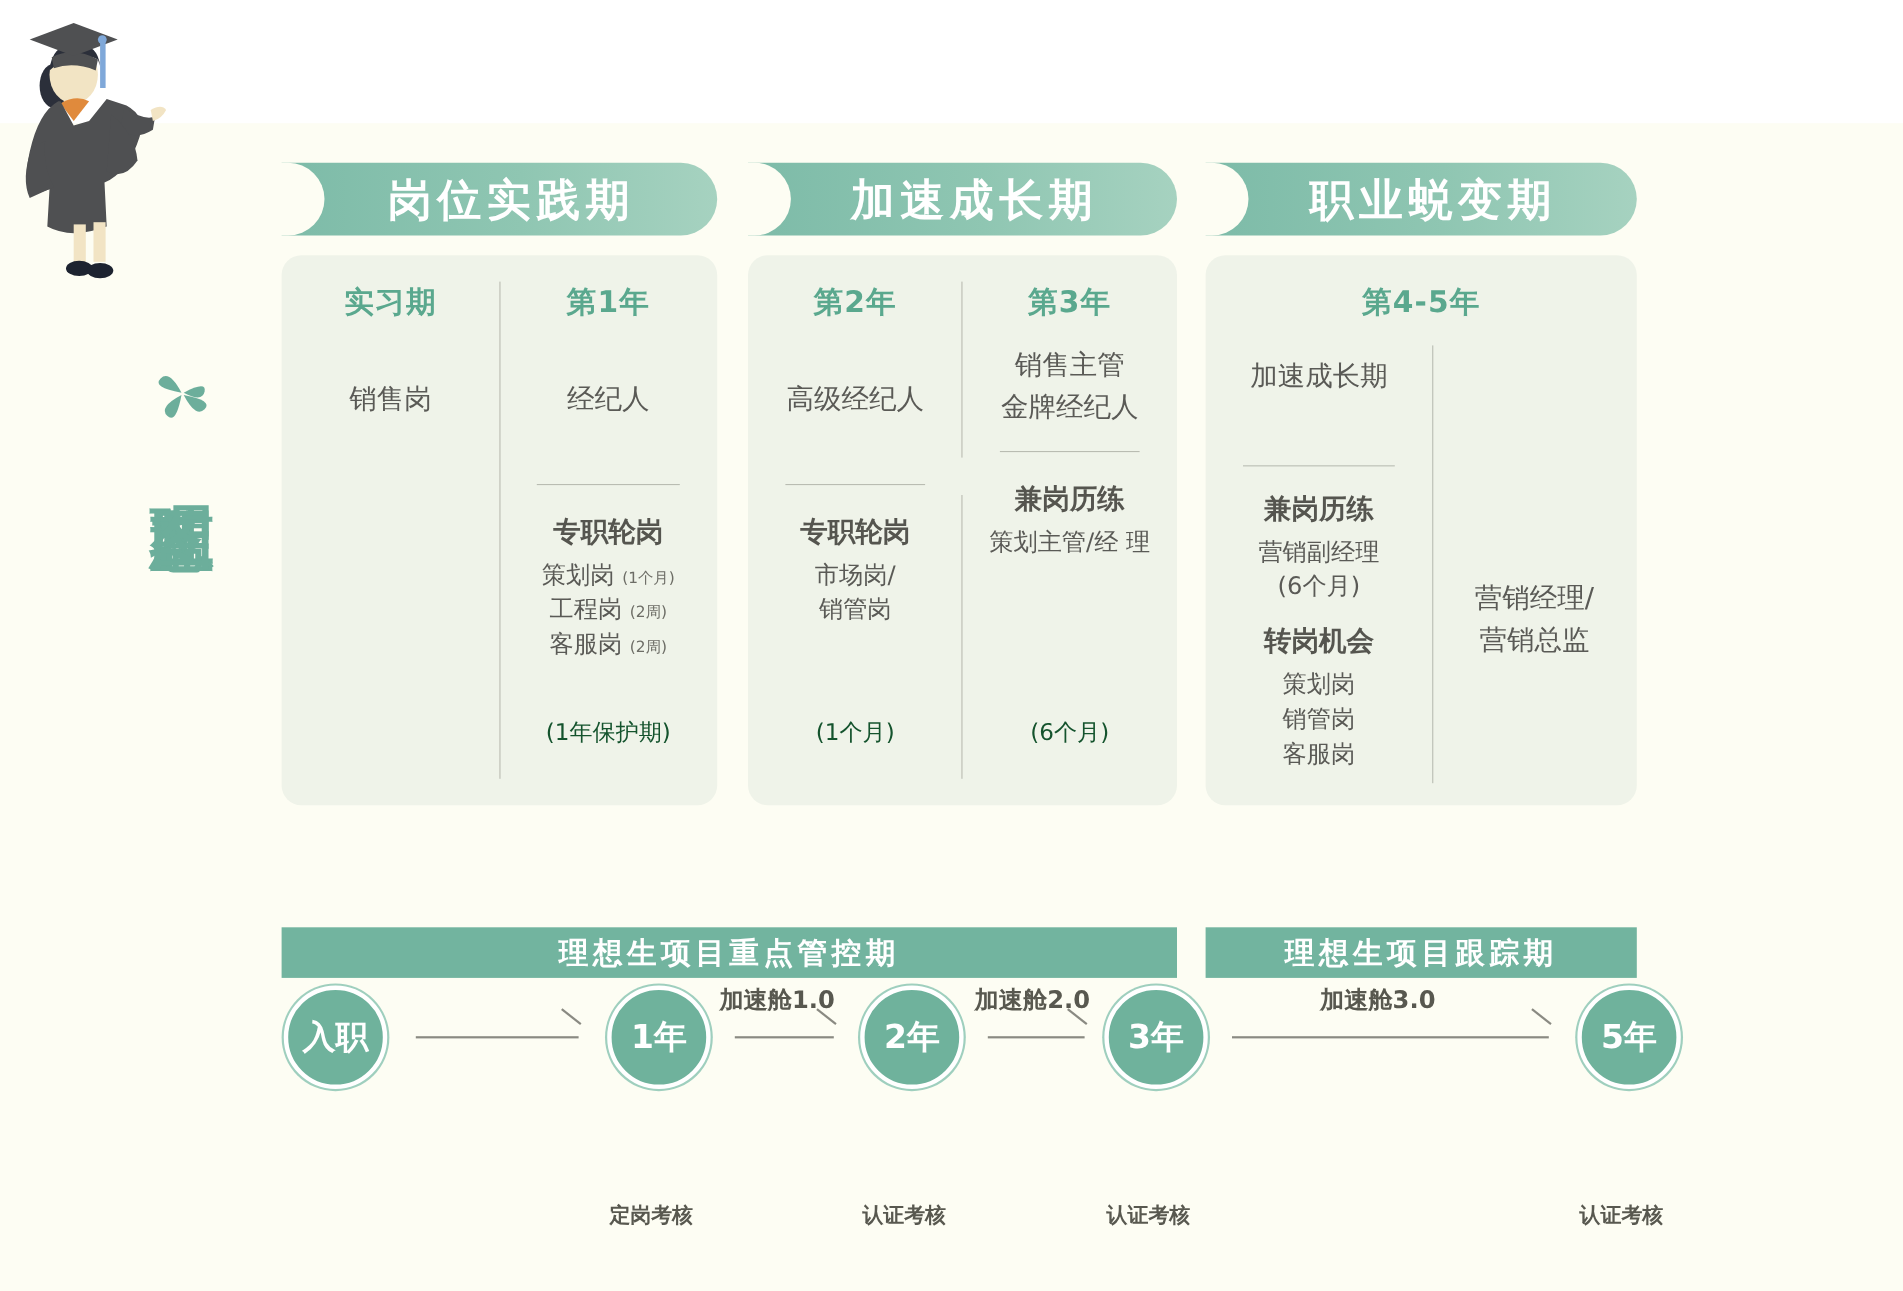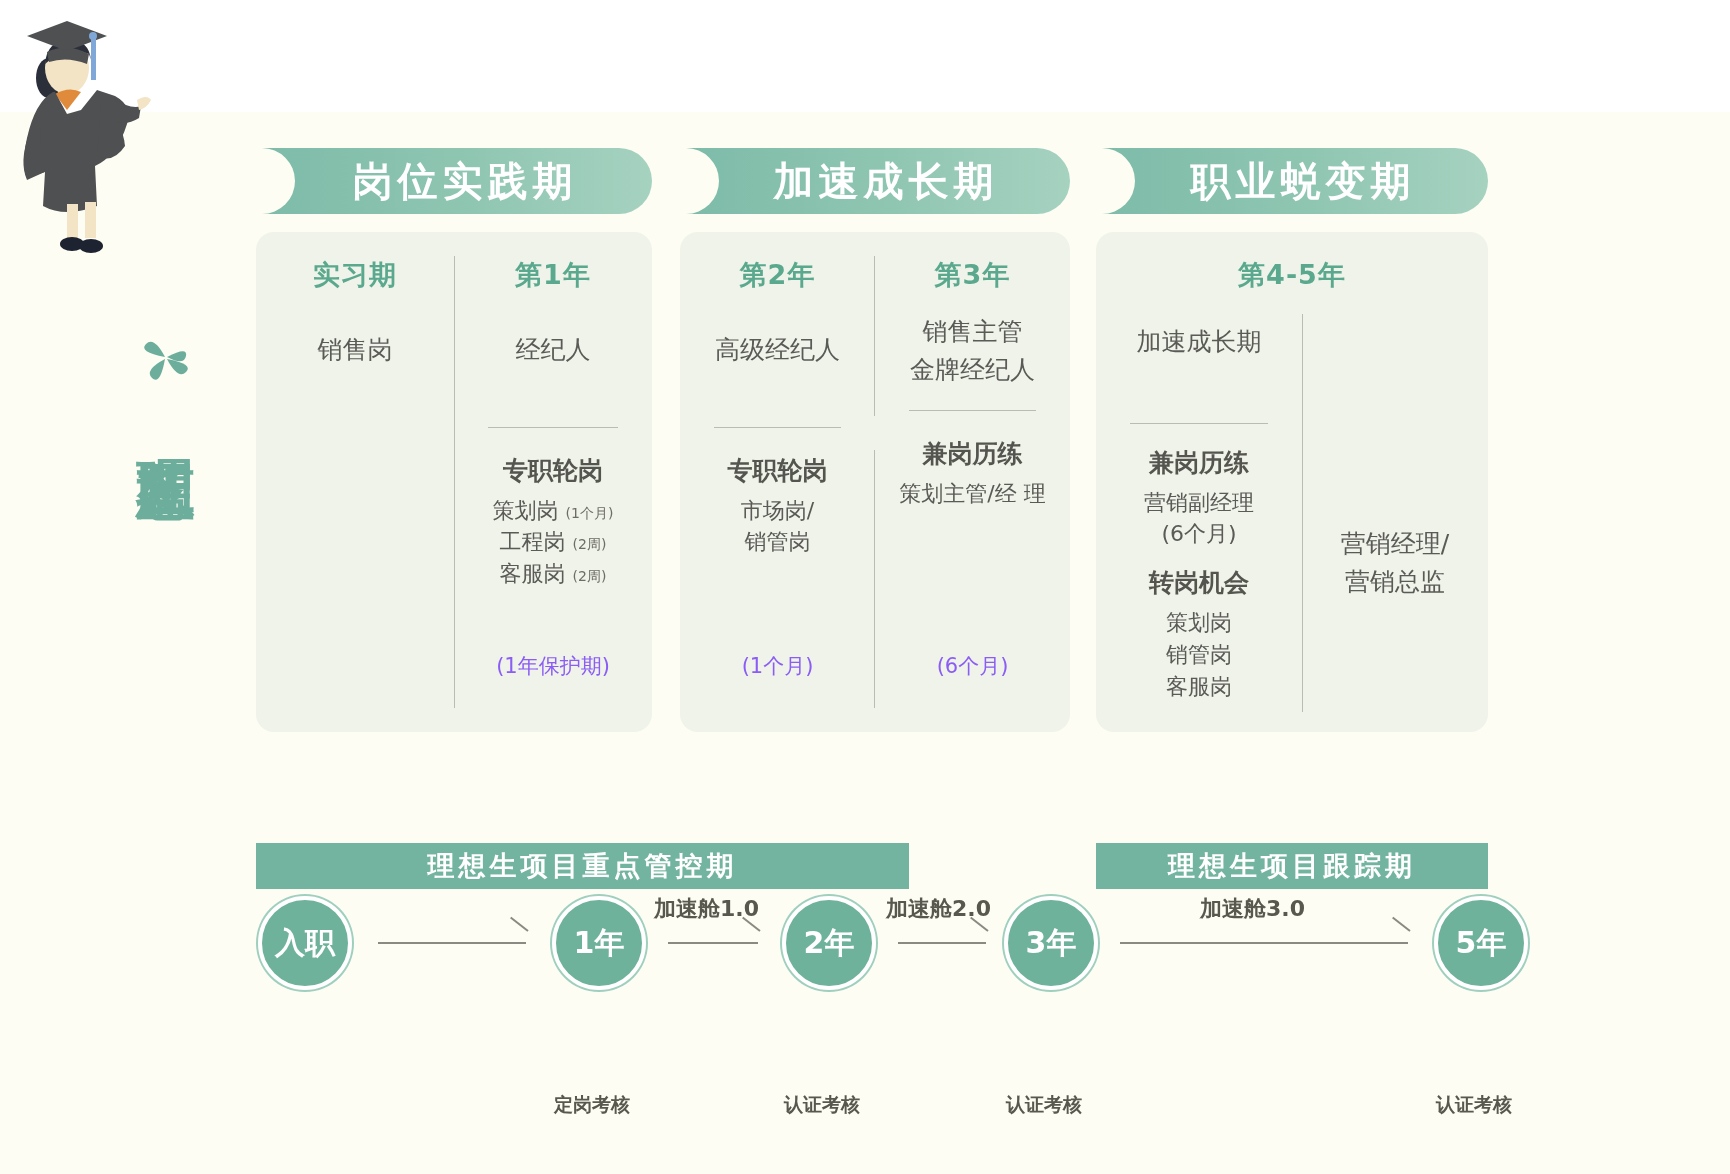--- a/index.html
+++ b/index.html
@@ -101,21 +101,21 @@
     font-weight: 700;
     margin-top: 25px;
     letter-spacing: 1px;
     font-family: "DejaVu Sans", sans-serif;
   }
 
   .col-role {
     text-align: center;
     color: #5a5a56;
     font-size: 25px;
-    margin-top: 38px;
+    margin-top: 51px;
     line-height: 1.5;
     font-family: "DejaVu Sans", sans-serif;
   }
   .col-role.multi { margin-top: 20px; }
 
   .sec-title {
     text-align: center;
     color: #55554f;
     font-size: 25px;
     font-weight: 700;
@@ -129,21 +129,21 @@
     margin-top: 8px;
     font-family: "DejaVu Sans", sans-serif;
   }
   .sec-list .sub { font-size: 14px; color: #6d6d66; }
 
   .duration-note {
     position: absolute;
     bottom: 52px;
     left: 0; right: 0;
     text-align: center;
-    color: #8b5cf6;
+    color: #14532d;
     font-size: 21px;
     font-family: "DejaVu Sans", sans-serif;
   }
 
   
   .hrule {
     height: 1px;
     background: #b9bcb2;
     margin: 0 14px;
   }
@@ -163,21 +163,21 @@
     background: #72b49f;
     display: flex;
     align-items: center;
     justify-content: center;
     color: #ffffff;
     font-size: 27px;
     font-weight: 700;
     letter-spacing: 4px;
     font-family: "DejaVu Sans", sans-serif;
   }
-  #phase-bar-0 { left: 256px; width: 653px; }
+  #phase-bar-0 { left: 256px; width: 814px; }
   #phase-bar-1 { left: 1096px; width: 392px; }
 
   
   .timeline { position: absolute; left: 0; top: 880px; width: 1517px; height: 250px; }
 
   .node {
     position: absolute;
     width: 94px; height: 94px;
     border-radius: 50%;
     background: #6fb29c;

